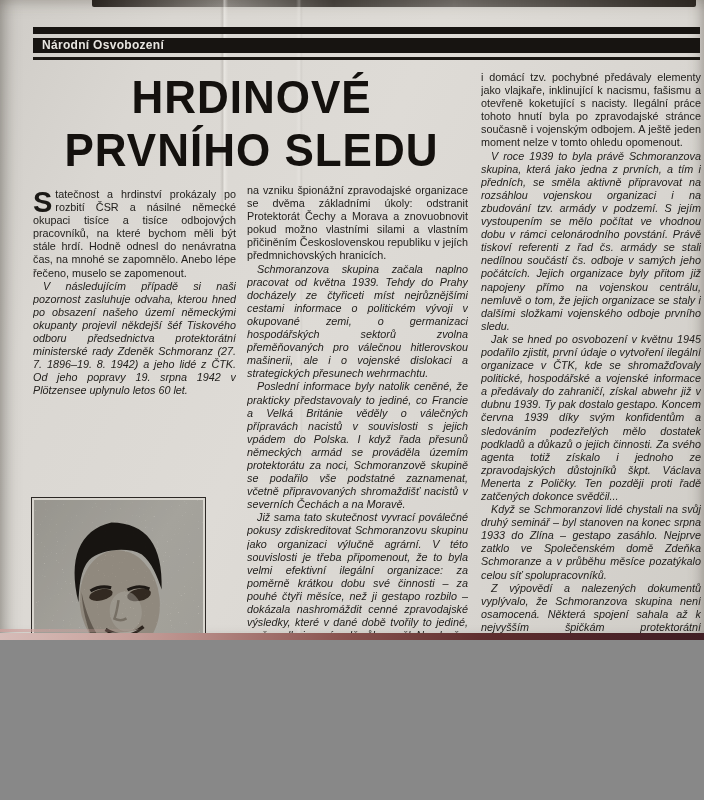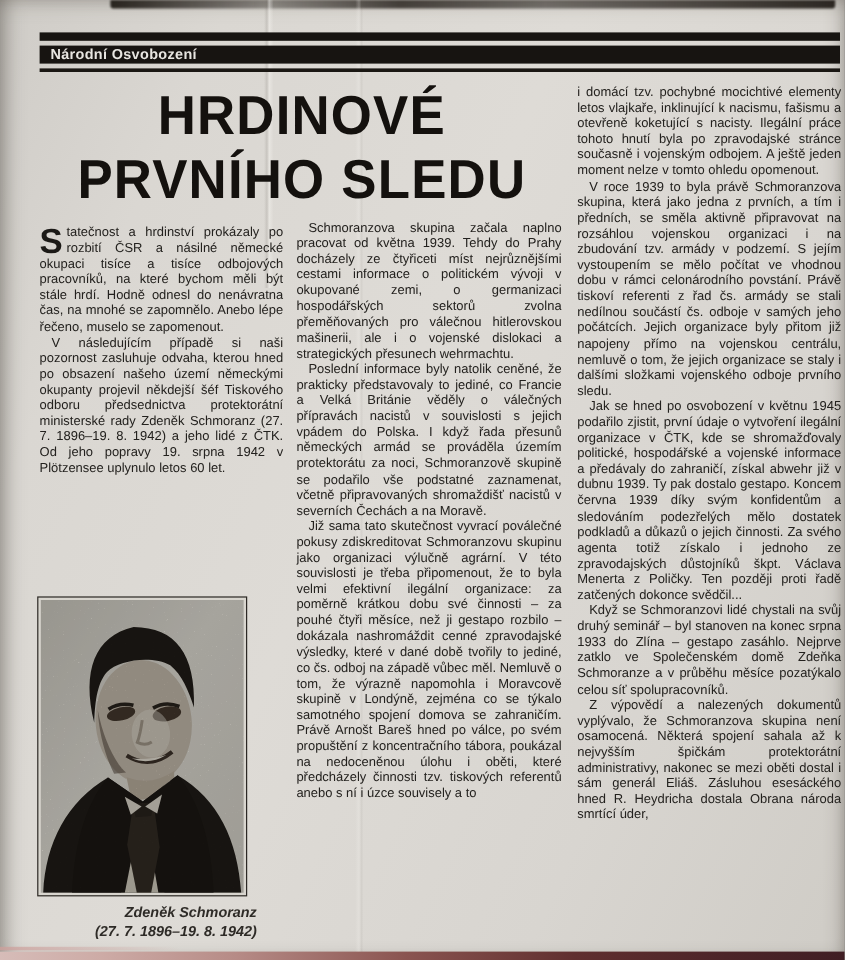--- a/index.html
+++ b/index.html
@@ -1,17 +1,17 @@
 <!DOCTYPE html>
 <html lang="cs"><head>
 <meta charset="utf-8">
 <style>
   html,body { margin:0; padding:0; background:#888; }
   .page {
-    position:relative; width:704px; height:800px; overflow:hidden;
+    position:relative; width:704px; height:640px; overflow:hidden;
     background:
       linear-gradient(115deg, #cfccc7 0%, #dad7d2 18%, #dedbd6 45%, #d8d5d0 75%, #cfccc6 100%);
     box-shadow: inset 14px 0 16px -10px rgba(90,85,78,.55),
                 inset -12px 0 14px -10px rgba(90,85,78,.45),
                 inset 0 -10px 12px -8px rgba(90,85,78,.35),
                 inset 0 16px 14px -12px rgba(120,114,106,.35);
     font-family:"Liberation Sans", sans-serif;
     color:#23211e;
   }
   .crease { position:absolute; top:0; pointer-events:none; }
@@ -35,21 +35,21 @@
   .rule-thin { position:absolute; left:33px; top:57px; width:667px; height:3px; background:#1a1713; }
 
   .title {
     position:absolute; left:33px; top:70px; width:437px; margin:0;
     text-align:center; font-weight:bold; font-size:44px; line-height:51px;
     letter-spacing:1px; color:#14110e; transform:scaleY(1.04); transform-origin:top center;
   }
 
   .col { position:absolute; font-size:10.8px; line-height:13.1px; text-align:justify; overflow:hidden; }
   .col p { margin:0; }
-  .col p.indent { text-indent:10px; }
+  .col p.indent { text-indent:10px;font-style:italic; }
   .col1 { left:33px;  top:188px; width:203px; height:302px; }
   .col2 { left:247px; top:184px; width:221px; height:611px; }
   .col3 { left:481px; top:71px;  width:220px; height:726px; }
 
   .dropcap {
     float:left; font-weight:bold; font-size:29px; line-height:24px;
     padding:2px 3px 0 0; color:#1b1916;
   }
 
   .photo {
@@ -133,27 +133,28 @@
       <rect x="0" y="0" width="169" height="244" filter="url(#grain)" opacity="0.28"></rect>
     </svg>
   </figure>
 
   <div class="caption">
     <span>Zdeněk Schmoranz</span><br>
     <span>(27. 7. 1896–19. 8. 1942)</span>
   </div>
 
   <div class="col col2">
+    <p>na vzniku špionážní zpravodajské organizace se dvěma základními úkoly: odstranit Protektorát Čechy a Morava a znovuobnovit pokud možno vlastními silami a vlastním přičiněním Československou republiku v jejích předmnichovských hranicích.</p>
     <p class="indent">Schmoranzova skupina začala naplno pracovat od května 1939. Tehdy do Prahy docházely ze čtyřiceti míst nejrůznějšími cestami informace o politickém vývoji v okupované zemi, o germanizaci hospodářských sektorů zvolna přeměňovaných pro válečnou hitlerovskou mašinerii, ale i o vojenské dislokaci a strategických přesunech wehrmachtu.</p>
     <p class="indent">Poslední informace byly natolik ceněné, že prakticky představovaly to jediné, co Francie a Velká Británie věděly o válečných přípravách nacistů v souvislosti s jejich vpádem do Polska. I když řada přesunů německých armád se prováděla územím protektorátu za noci, Schmoranzově skupině se podařilo vše podstatné zaznamenat, včetně připravovaných shromaždišť nacistů v severních Čechách a na Moravě.</p>
     <p class="indent">Již sama tato skutečnost vyvrací poválečné pokusy zdiskreditovat Schmoranzovu skupinu jako organizaci výlučně agrární. V této souvislosti je třeba připomenout, že to byla velmi efektivní ilegální organizace: za poměrně krátkou dobu své činnosti – za pouhé čtyři měsíce, než ji gestapo rozbilo – dokázala nashromáždit cenné zpravodajské výsledky, které v dané době tvořily to jediné, co čs. odboj na západě vůbec měl. Nemluvě o tom, že výrazně napomohla i Moravcově skupině v Londýně, zejména co se týkalo samotného spojení domova se zahraničím. Právě Arnošt Bareš hned po válce, po svém propuštění z koncentračního tábora, poukázal na nedoceněnou úlohu i oběti, které předcházely činnosti tzv. tiskových referentů anebo s ní i úzce souvisely a to</p>
   </div>
 
   <div class="col col3">
-    <p>i domácí tzv. pochybné mocichtivé elementy letos vlajkaře, inklinující k nacismu, fašismu a otevřeně koketující s nacisty. Ilegální práce tohoto hnutí byla po zpravodajské stránce současně i vojenským odbojem. A ještě jeden moment nelze v tomto ohledu opomenout.</p>
+    <p>i domácí tzv. pochybné předávaly elementy jako vlajkaře, inklinující k nacismu, fašismu a otevřeně koketující s nacisty. Ilegální práce tohoto hnutí byla po zpravodajské stránce současně i vojenským odbojem. A ještě jeden moment nelze v tomto ohledu opomenout.</p>
     <p class="indent">V roce 1939 to byla právě Schmoranzova skupina, která jako jedna z prvních, a tím i předních, se směla aktivně připravovat na rozsáhlou vojenskou organizaci i na zbudování tzv. armády v podzemí. S jejím vystoupením se mělo počítat ve vhodnou dobu v rámci celonárodního povstání. Právě tiskoví referenti z řad čs. armády se stali nedílnou součástí čs. odboje v samých jeho počátcích. Jejich organizace byly přitom již napojeny přímo na vojenskou centrálu, nemluvě o tom, že jejich organizace se staly i dalšími složkami vojenského odboje prvního sledu.</p>
     <p class="indent">Jak se hned po osvobození v květnu 1945 podařilo zjistit, první údaje o vytvoření ilegální organizace v ČTK, kde se shromažďovaly politické, hospodářské a vojenské informace a předávaly do zahraničí, získal abwehr již v dubnu 1939. Ty pak dostalo gestapo. Koncem června 1939 díky svým konfidentům a sledováním podezřelých mělo dostatek podkladů a důkazů o jejich činnosti. Za svého agenta totiž získalo i jednoho ze zpravodajských důstojníků škpt. Václava Menerta z Poličky. Ten později proti řadě zatčených dokonce svědčil...</p>
     <p class="indent">Když se Schmoranzovi lidé chystali na svůj druhý seminář – byl stanoven na konec srpna 1933 do Zlína – gestapo zasáhlo. Nejprve zatklo ve Společenském domě Zdeňka Schmoranze a v průběhu měsíce pozatýkalo celou síť spolupracovníků.</p>
     <p class="indent">Z výpovědí a nalezených dokumentů vyplývalo, že Schmoranzova skupina není osamocená. Některá spojení sahala až k nejvyšším špičkám protektorátní administrativy, nakonec se mezi oběti dostal i sám generál Eliáš. Zásluhou esesáckého hned R. Heydricha dostala Obrana národa smrtící úder,</p>
   </div>
 
   <div class="bottom-strip"></div>
 
 </div>
 

